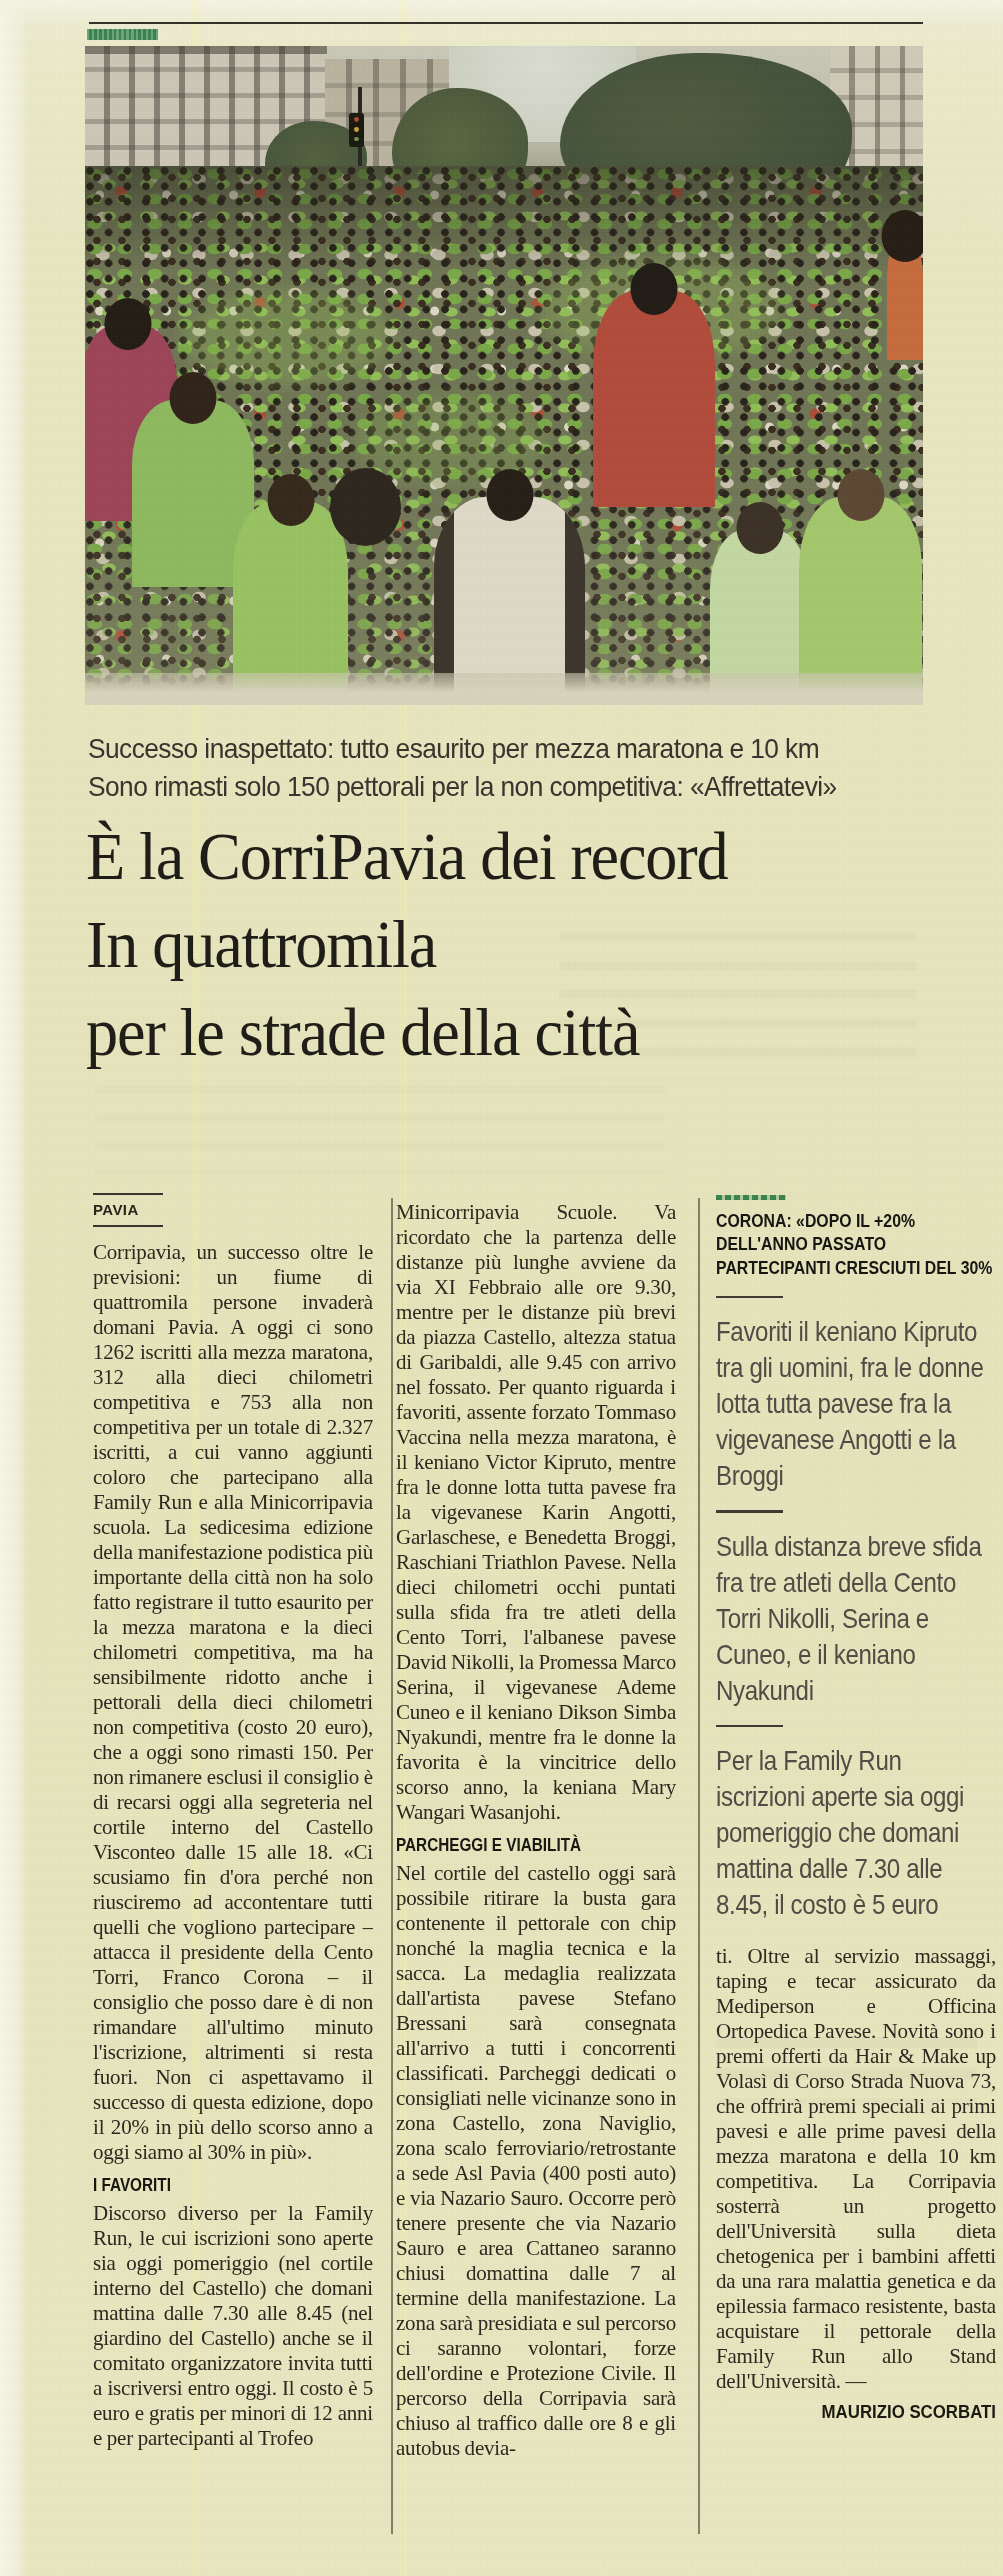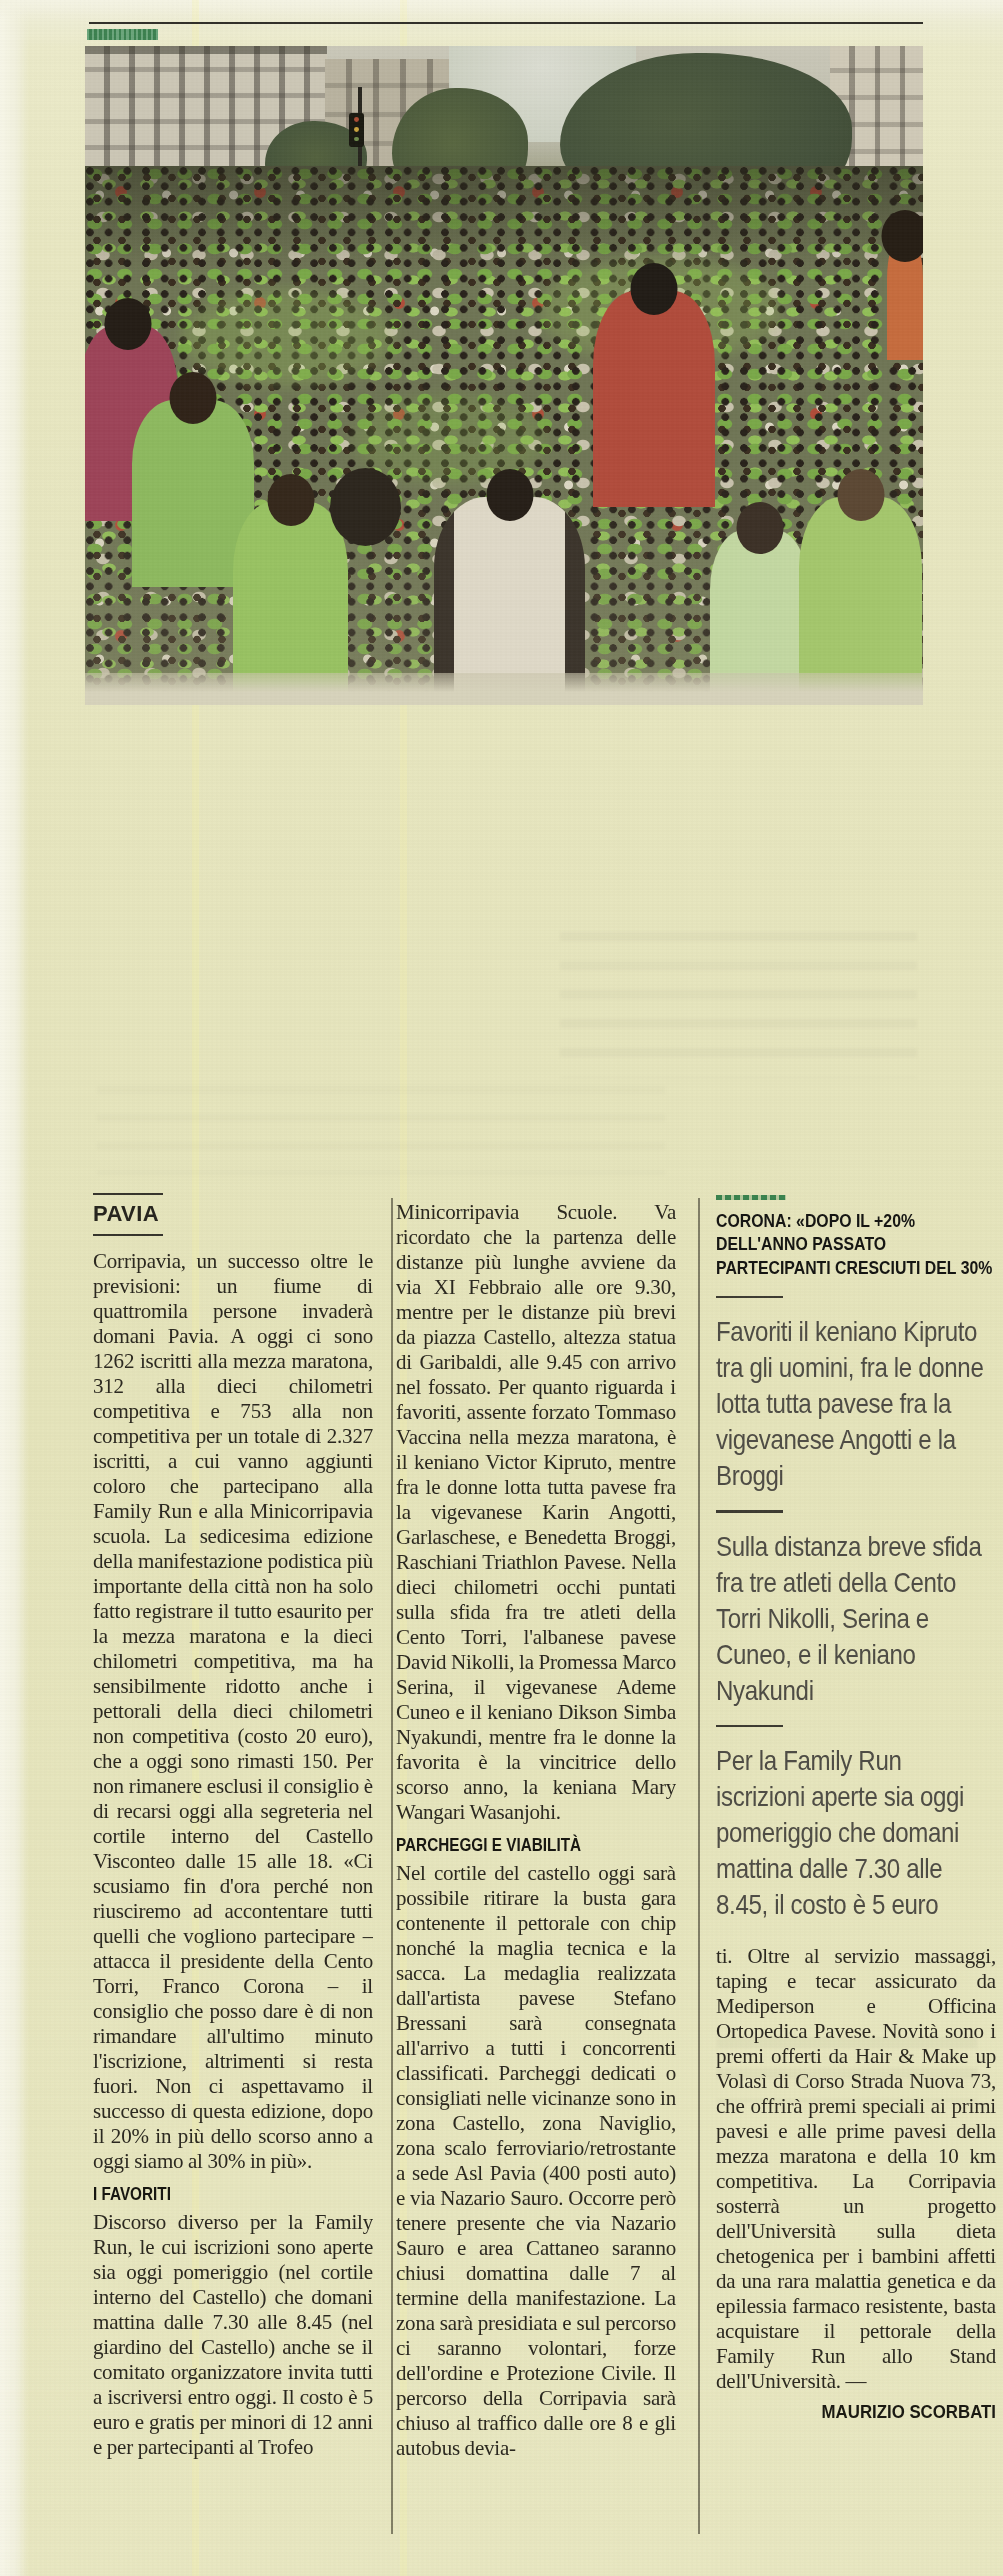--- a/index.html
+++ b/index.html
@@ -114,21 +114,21 @@
   .vrule{top:1198px;width:1.6px;height:1336px;background:#53503f;opacity:.7;}
   .vrule-1{left:391px;}
   .vrule-2{left:698px;}
   .col{position:absolute;width:280px;overflow:hidden;}
   .col-1{left:93px;top:1193px;height:1347px;}
   .col-2{left:396px;top:1200px;height:1339px;}
   .col-3{left:716px;top:1195px;height:1363px;}
 
   .kicker-block{margin-bottom:13px;width:73px;}
   .krule{width:70px;height:2.4px;background:#34322a;}
-  .ktext{font-family:"Liberation Sans",sans-serif;font-weight:700;font-size:22px;color:#24221c;
+  .ktext{font-family:"Liberation Sans",sans-serif;font-weight:700;font-size:15px;color:#24221c;
     padding:5.7px 0 6.5px;letter-spacing:0.4px;}
   .body-text{font-size:21px;line-height:25px;color:#28251d;text-align:justify;
     letter-spacing:-0.2px;word-spacing:-0.4px;margin:0;}
   .subhead{font-family:"Liberation Sans",sans-serif;font-weight:700;font-size:18px;color:#14130e;
     margin:9.7px 0 5.7px;transform:scaleX(.85);transform-origin:0 50%;white-space:nowrap;}
 
   .green-dash{width:70px;height:4.9px;margin-bottom:9.7px;
     background:repeating-linear-gradient(90deg,#38824d 0 5.7px,rgba(56,130,77,.28) 5.7px 9px);}
   .c3-kicker{font-family:"Liberation Sans",sans-serif;font-weight:700;font-size:18px;
     line-height:23.5px;color:#121210;white-space:nowrap;transform:scaleX(.88);transform-origin:0 0;}
@@ -176,21 +176,30 @@
     <div class="abs fig fig-green-mid"></div>
     <div class="abs fig-darkhead"></div>
     <div class="abs fig fig-white"></div>
     <div class="abs fig fig-red"></div>
     <div class="abs fig fig-palegreen"></div>
     <div class="abs fig fig-green-right"></div>
     <div class="abs fig fig-orange"></div>
     <div class="abs ph-road"></div>
   </div>
 
-
+  <div class="abs standfirst">
+    <span class="sf-line">Successo inaspettato: tutto esaurito per mezza maratona e 10 km</span>
+    <span class="sf-line">Sono rimasti solo 150 pettorali per la non competitiva: «Affrettatevi»</span>
+  </div>
+
+  <h1 class="abs headline" style="margin:0;font-weight:400;">
+    <span class="hl-line">È la CorriPavia dei record</span>
+    <span class="hl-line">In quattromila</span>
+    <span class="hl-line">per le strade della città</span>
+  </h1>
 
   <div class="abs ghost ghost-1"></div>
   <div class="abs ghost ghost-2"></div>
   <div class="abs ghost ghost-3"></div>
 
   <div class="abs vrule vrule-1"></div>
   <div class="abs vrule vrule-2"></div>
 
   <div class="col col-1">
     <div class="kicker-block">

